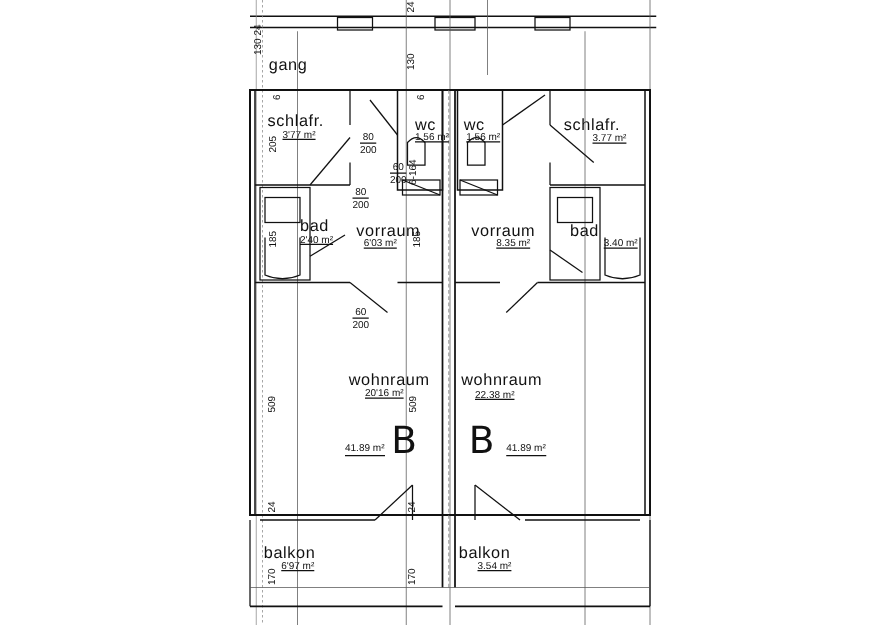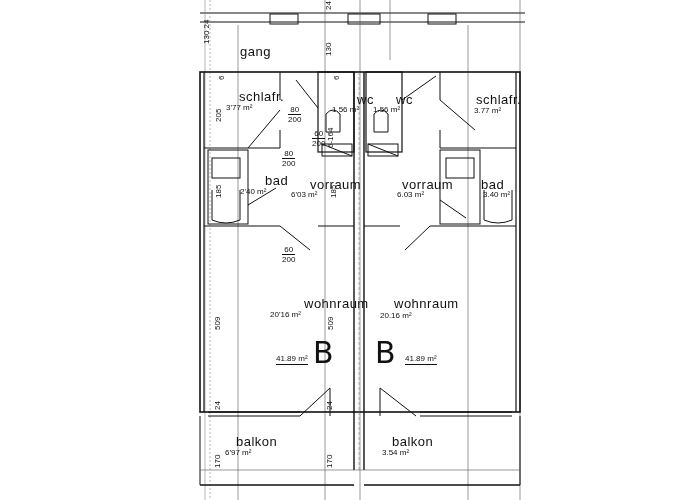--- a/index.html
+++ b/index.html
@@ -1,20 +1,20 @@
 <!DOCTYPE html>
 <html><head>
   <meta charset="utf-8">
   <style>
     html, body { margin: 0; padding: 0; background: #ffffff; }
     body { width: 700px; height: 500px; overflow: hidden; position: relative; font-family: "Liberation Sans", sans-serif; }
     #plan { position: absolute; left: 0; top: 0; width: 700px; height: 500px; }
     .lbl { position: absolute; color: #111; white-space: nowrap; line-height: 1; }
-    .room { font-size: 13px; letter-spacing: 0.5px; margin-left: 25px; }
-    .area { font-size: 8px; }
+    .room { font-size: 13px; letter-spacing: 0.5px; }
+    .area { font-size: 8px; text-decoration: underline; }
     .vdim { font-size: 8px; transform: rotate(-90deg); transform-origin: left top; }
     .bigB { font-size: 30px; font-family: "DejaVu Sans", sans-serif; }
     .total { font-size: 8px; border-bottom: 1px solid #111; padding-bottom: 1px; }
     .frac { font-size: 8px; text-align: center; line-height: 9px; }
     .frac span { display: block; }
     .frac .num { border-bottom: 1px solid #111; margin-top: 45px; }
   </style>
 </head>
 <body>
 
@@ -108,36 +108,36 @@
 
 <div class="lbl room" style="left:214px;top:90px">schlafr.</div>
 <div class="lbl area" style="left:226px;top:104px">3'77 m²</div>
 <div class="lbl room" style="left:332px;top:93px">wc</div>
 <div class="lbl area" style="left:332px;top:106px">1.56 m²</div>
 <div class="lbl room" style="left:240px;top:174px">bad</div>
 <div class="lbl area" style="left:240px;top:188px">2'40 m²</div>
 <div class="lbl room" style="left:285px;top:178px">vorraum</div>
 <div class="lbl area" style="left:291px;top:191px">6'03 m²</div>
 <div class="lbl room" style="left:279px;top:297px">wohnraum</div>
-<div class="lbl area" style="left:270px;top:311px">20'16 m²</div>
+<div class="lbl area" style="left:292px;top:311px">20'16 m²</div>
 <div class="lbl total" style="left:276px;top:355px">41.89 m²</div>
 <div class="lbl bigB" style="left:313px;top:338px">B</div>
 <div class="lbl room" style="left:211px;top:435px">balkon</div>
 <div class="lbl area" style="left:225px;top:449px">6'97 m²</div>
 
 <div class="lbl room" style="left:371px;top:93px">wc</div>
 <div class="lbl area" style="left:373px;top:106px">1.56 m²</div>
 <div class="lbl room" style="left:451px;top:93px">schlafr.</div>
 <div class="lbl area" style="left:474px;top:107px">3.77 m²</div>
 <div class="lbl room" style="left:377px;top:178px">vorraum</div>
-<div class="lbl area" style="left:397px;top:191px">6.03 m²</div>
+<div class="lbl area" style="left:397px;top:191px">8.35 m²</div>
 <div class="lbl room" style="left:456px;top:178px">bad</div>
 <div class="lbl area" style="left:483px;top:191px">3.40 m²</div>
 <div class="lbl room" style="left:369px;top:297px">wohnraum</div>
-<div class="lbl area" style="left:380px;top:312px">20.16 m²</div>
+<div class="lbl area" style="left:380px;top:312px">22.38 m²</div>
 <div class="lbl bigB" style="left:375px;top:338px">B</div>
 <div class="lbl total" style="left:405px;top:355px">41.89 m²</div>
 <div class="lbl room" style="left:367px;top:435px">balkon</div>
 <div class="lbl area" style="left:382px;top:449px">3.54 m²</div>
 
 <div class="lbl room" style="left:215px;top:45px">gang</div>
 <div class="lbl vdim" style="left:203px;top:44px"><span>130</span> <span>24</span></div>
 <div class="lbl vdim" style="left:325px;top:10px">24</div>
 <div class="lbl vdim" style="left:325px;top:56px">130</div>
 <div class="lbl vdim" style="left:218px;top:80px">6</div>

